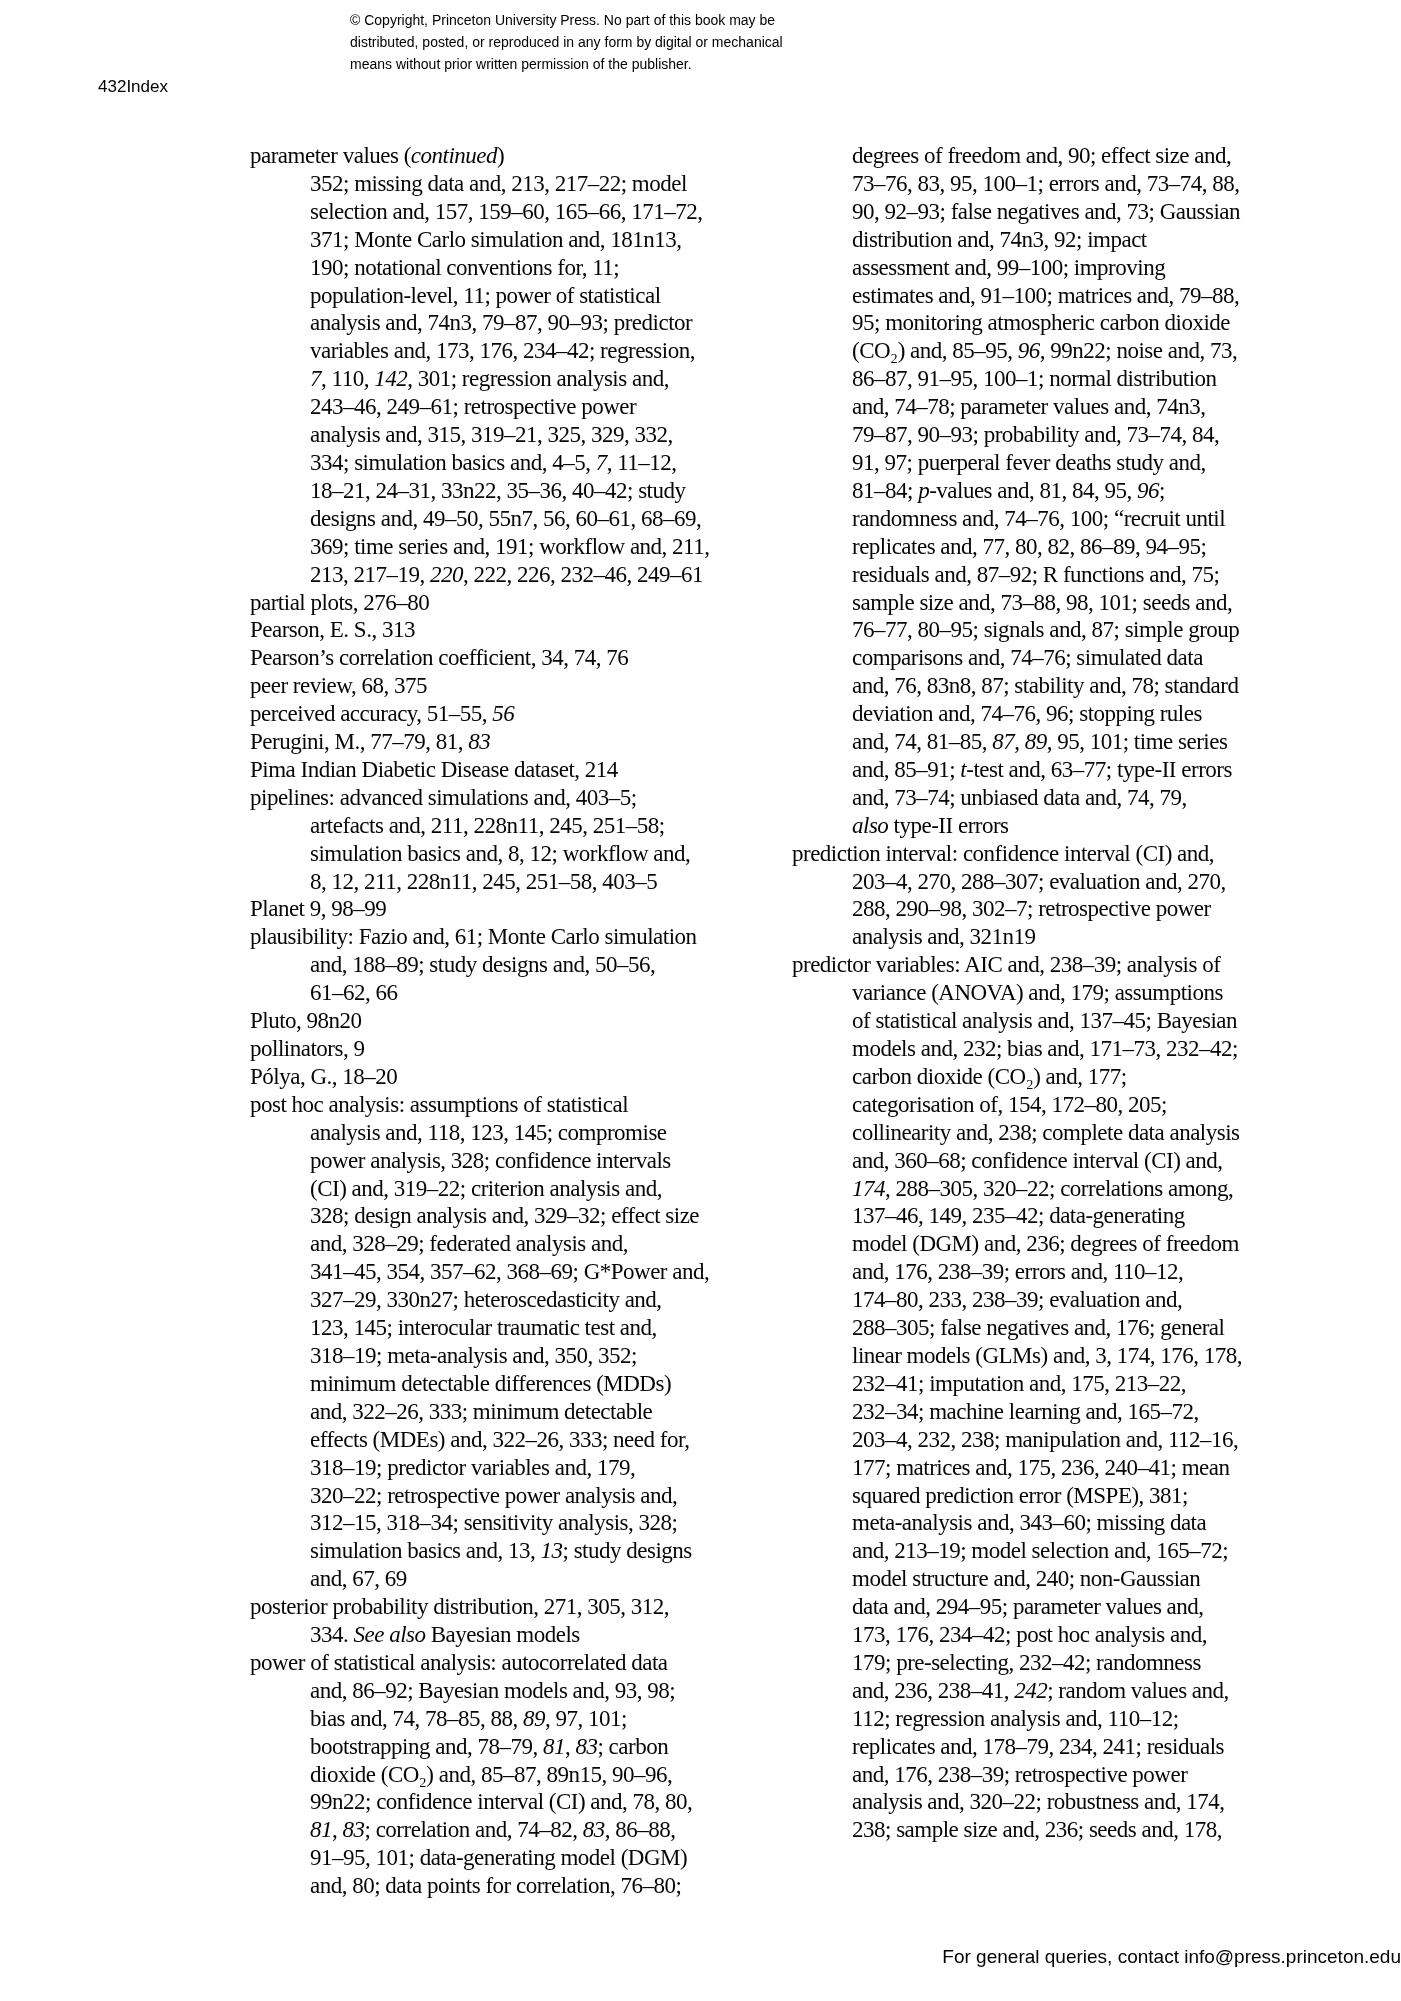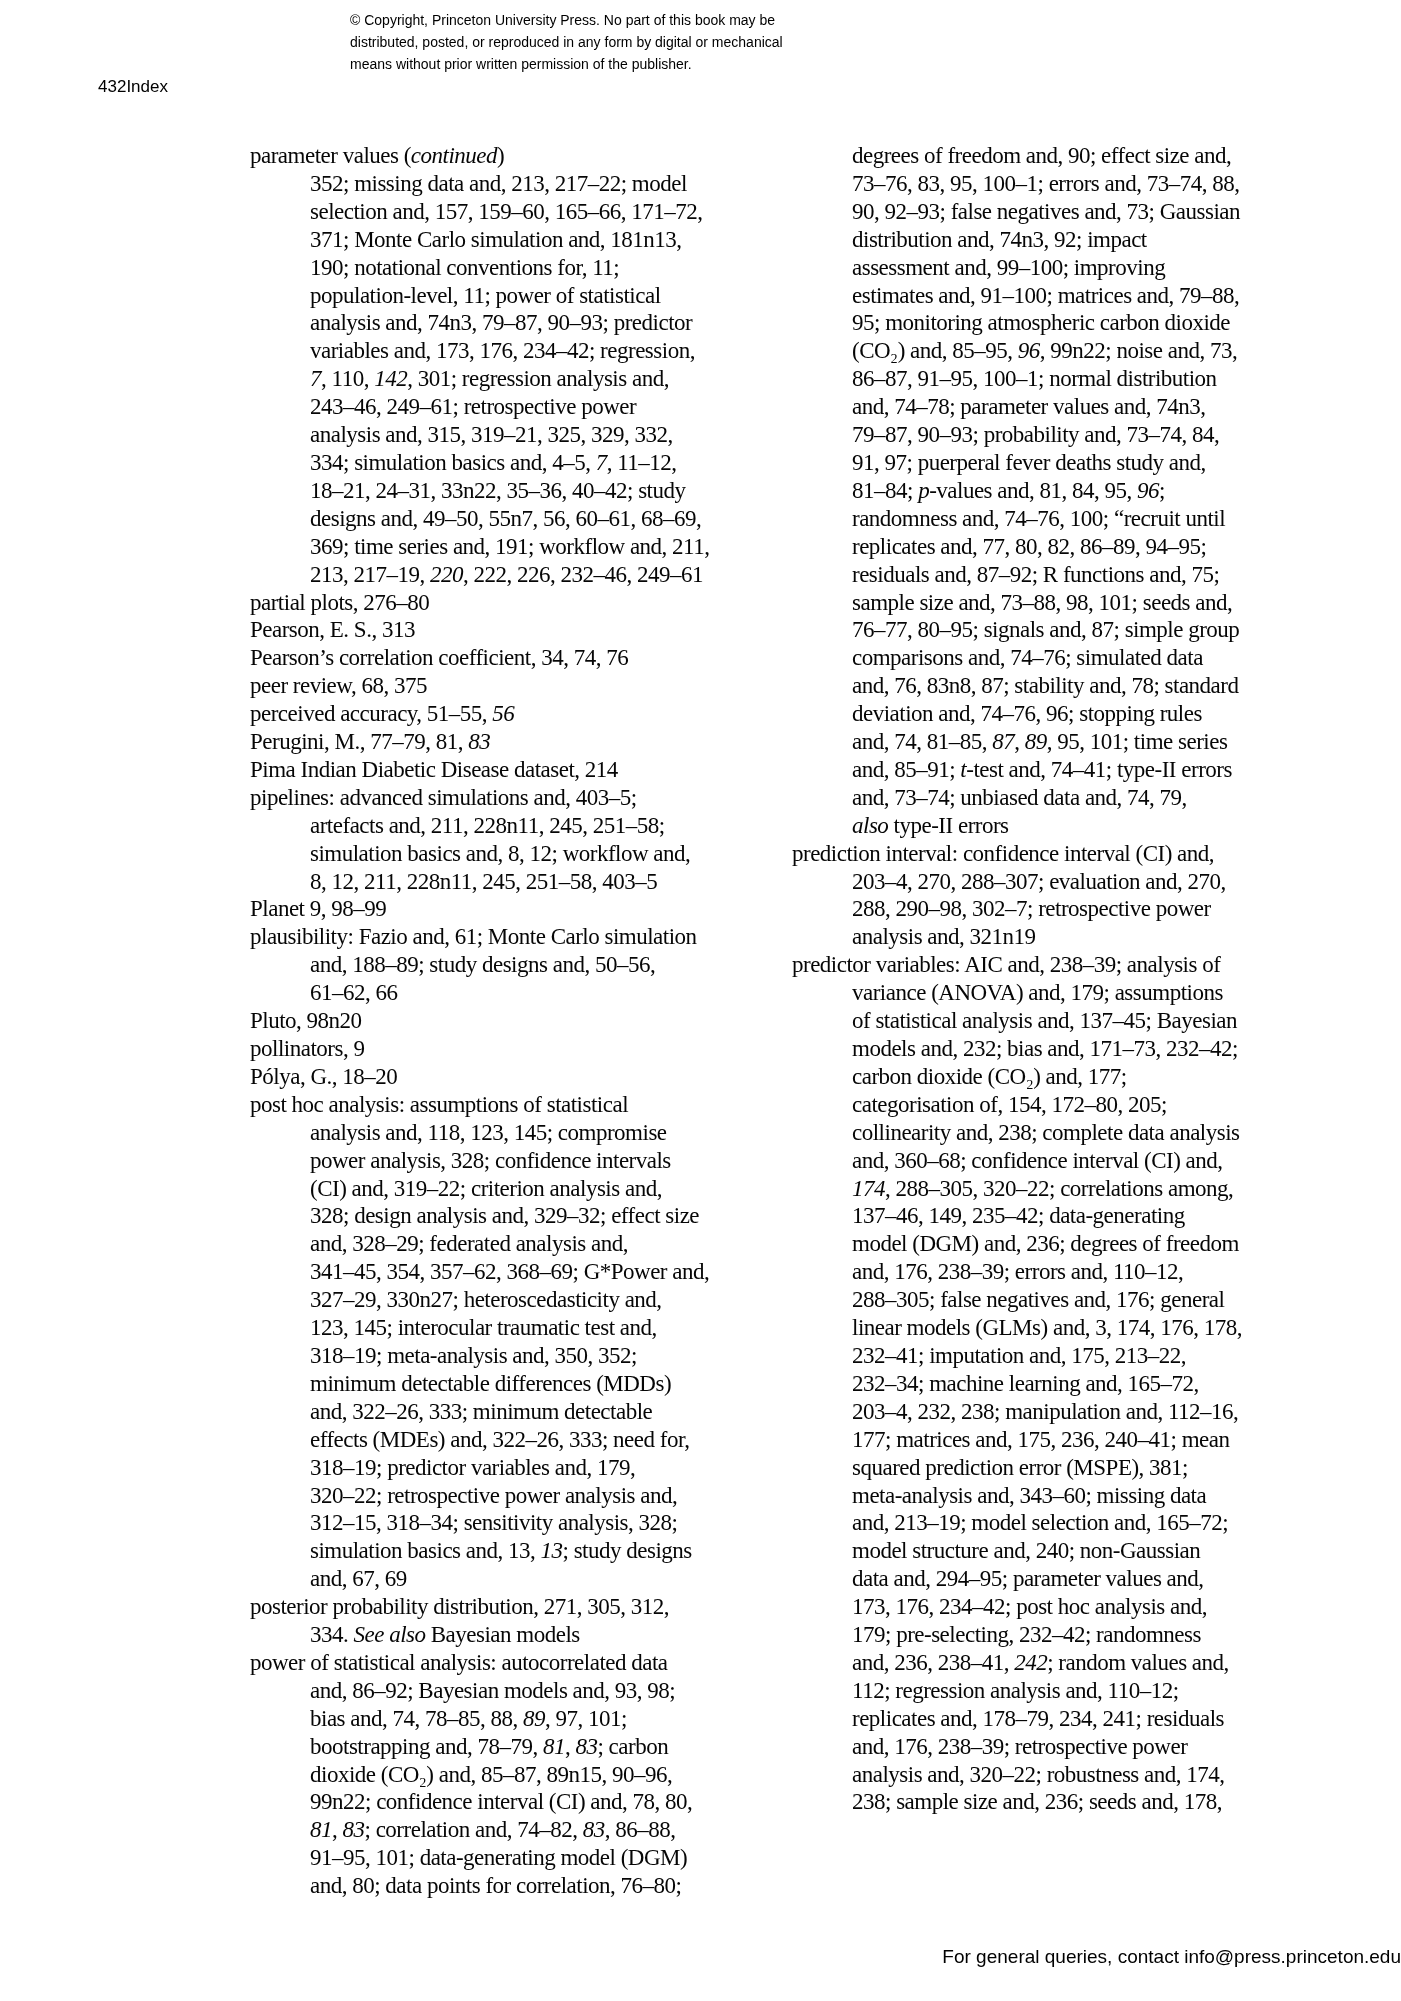--- a/index.html
+++ b/index.html
@@ -130,39 +130,40 @@
       <div class="line i1"><span>81–84; </span><i>p</i><span>-values and, 81, 84, 95, </span><i>96</i><span>;</span></div>
       <div class="line i1"><span>randomness and, 74–76, 100; “recruit until</span></div>
       <div class="line i1"><span>replicates and, 77, 80, 82, 86–89, 94–95;</span></div>
       <div class="line i1"><span>residuals and, 87–92; R functions and, 75;</span></div>
       <div class="line i1"><span>sample size and, 73–88, 98, 101; seeds and,</span></div>
       <div class="line i1"><span>76–77, 80–95; signals and, 87; simple group</span></div>
       <div class="line i1"><span>comparisons and, 74–76; simulated data</span></div>
       <div class="line i1"><span>and, 76, 83n8, 87; stability and, 78; standard</span></div>
       <div class="line i1"><span>deviation and, 74–76, 96; stopping rules</span></div>
       <div class="line i1"><span>and, 74, 81–85, </span><i>87</i><span>, </span><i>89</i><span>, 95, 101; time series</span></div>
-      <div class="line i1"><span>and, 85–91; </span><i>t</i><span>-test and, 74–41; type-II errors</span></div>
+      <div class="line i1"><span>and, 85–91; </span><i>t</i><span>-test and, 63–77; type-II errors</span></div>
       <div class="line i1"><span>and, 73–74; unbiased data and, 74, 79,</span></div>
       <div class="line i1"><i>also</i><span> type-II errors</span></div>
       <div class="line i0"><span>prediction interval: confidence interval (CI) and,</span></div>
       <div class="line i1"><span>203–4, 270, 288–307; evaluation and, 270,</span></div>
       <div class="line i1"><span>288, 290–98, 302–7; retrospective power</span></div>
       <div class="line i1"><span>analysis and, 321n19</span></div>
       <div class="line i0"><span>predictor variables: AIC and, 238–39; analysis of</span></div>
       <div class="line i1"><span>variance (ANOVA) and, 179; assumptions</span></div>
       <div class="line i1"><span>of statistical analysis and, 137–45; Bayesian</span></div>
       <div class="line i1"><span>models and, 232; bias and, 171–73, 232–42;</span></div>
       <div class="line i1"><span>carbon dioxide (CO₂) and, 177;</span></div>
       <div class="line i1"><span>categorisation of, 154, 172–80, 205;</span></div>
       <div class="line i1"><span>collinearity and, 238; complete data analysis</span></div>
       <div class="line i1"><span>and, 360–68; confidence interval (CI) and,</span></div>
       <div class="line i1"><i>174</i><span>, 288–305, 320–22; correlations among,</span></div>
       <div class="line i1"><span>137–46, 149, 235–42; data-generating</span></div>
       <div class="line i1"><span>model (DGM) and, 236; degrees of freedom</span></div>
       <div class="line i1"><span>and, 176, 238–39; errors and, 110–12,</span></div>
+      <div class="line i1"><span>174–80, 233, 238–39; evaluation and,</span></div>
       <div class="line i1"><span>288–305; false negatives and, 176; general</span></div>
       <div class="line i1"><span>linear models (GLMs) and, 3, 174, 176, 178,</span></div>
       <div class="line i1"><span>232–41; imputation and, 175, 213–22,</span></div>
       <div class="line i1"><span>232–34; machine learning and, 165–72,</span></div>
       <div class="line i1"><span>203–4, 232, 238; manipulation and, 112–16,</span></div>
       <div class="line i1"><span>177; matrices and, 175, 236, 240–41; mean</span></div>
       <div class="line i1"><span>squared prediction error (MSPE), 381;</span></div>
       <div class="line i1"><span>meta-analysis and, 343–60; missing data</span></div>
       <div class="line i1"><span>and, 213–19; model selection and, 165–72;</span></div>
       <div class="line i1"><span>model structure and, 240; non-Gaussian</span></div>

